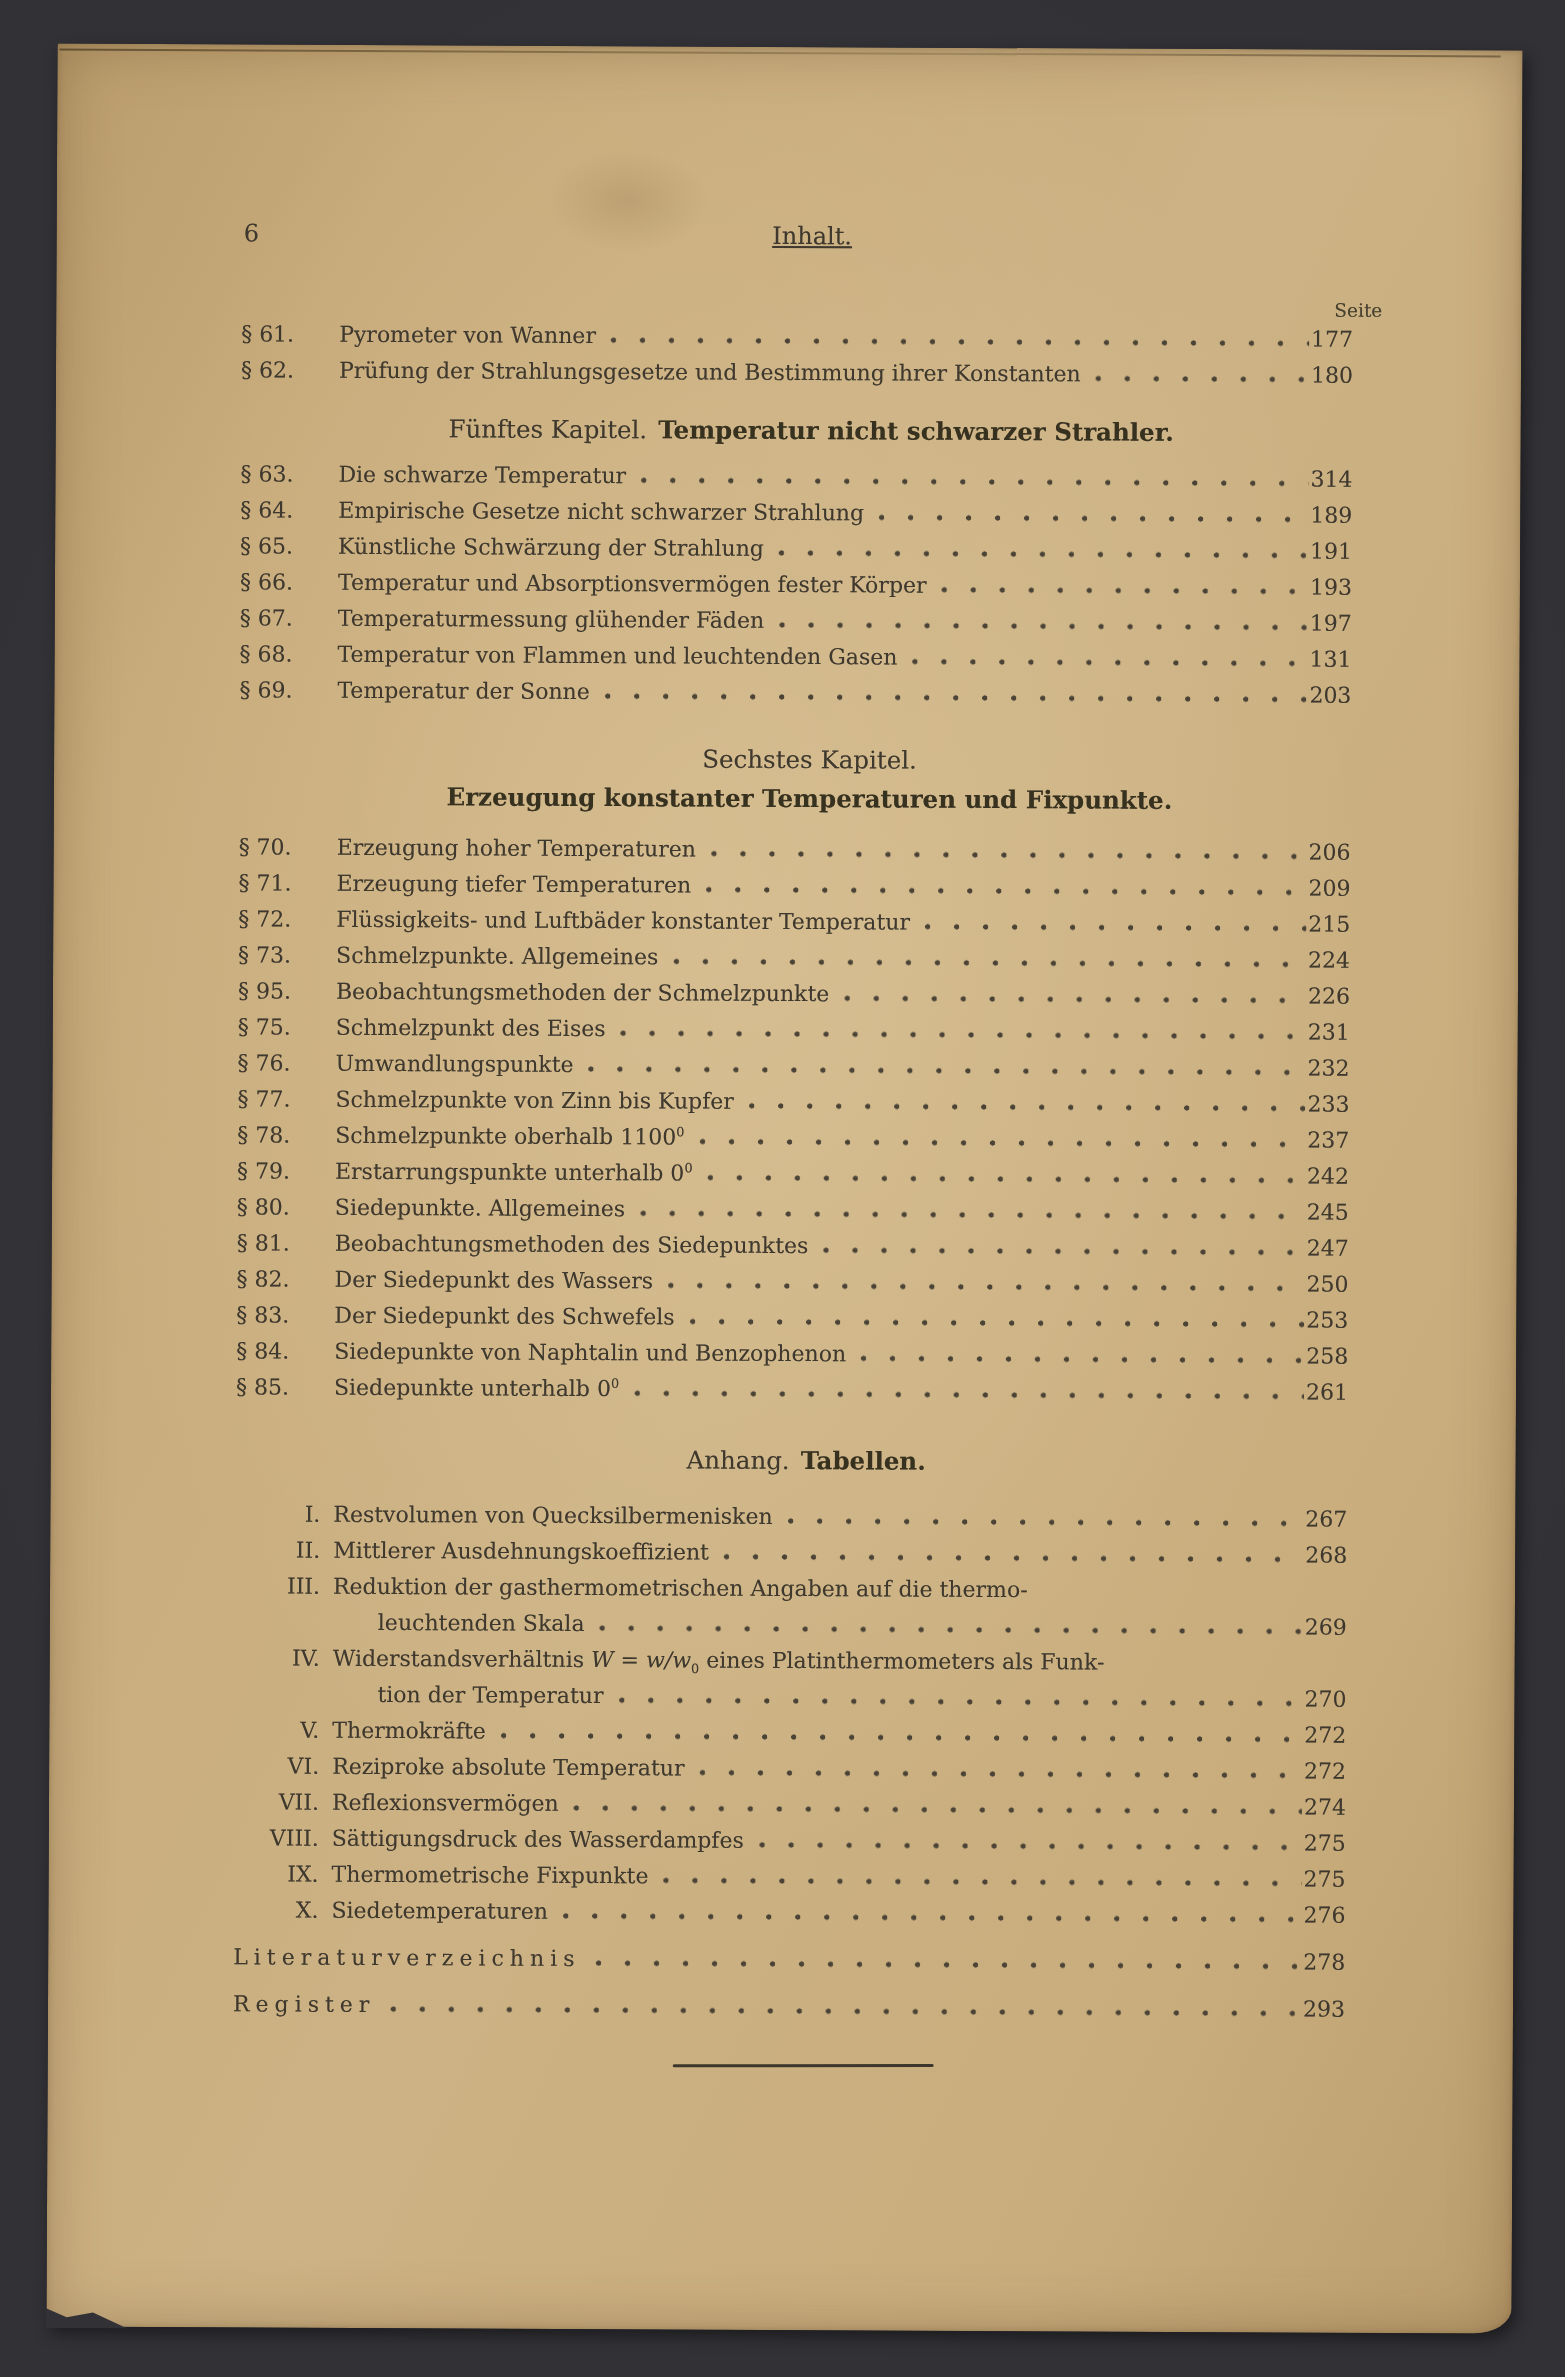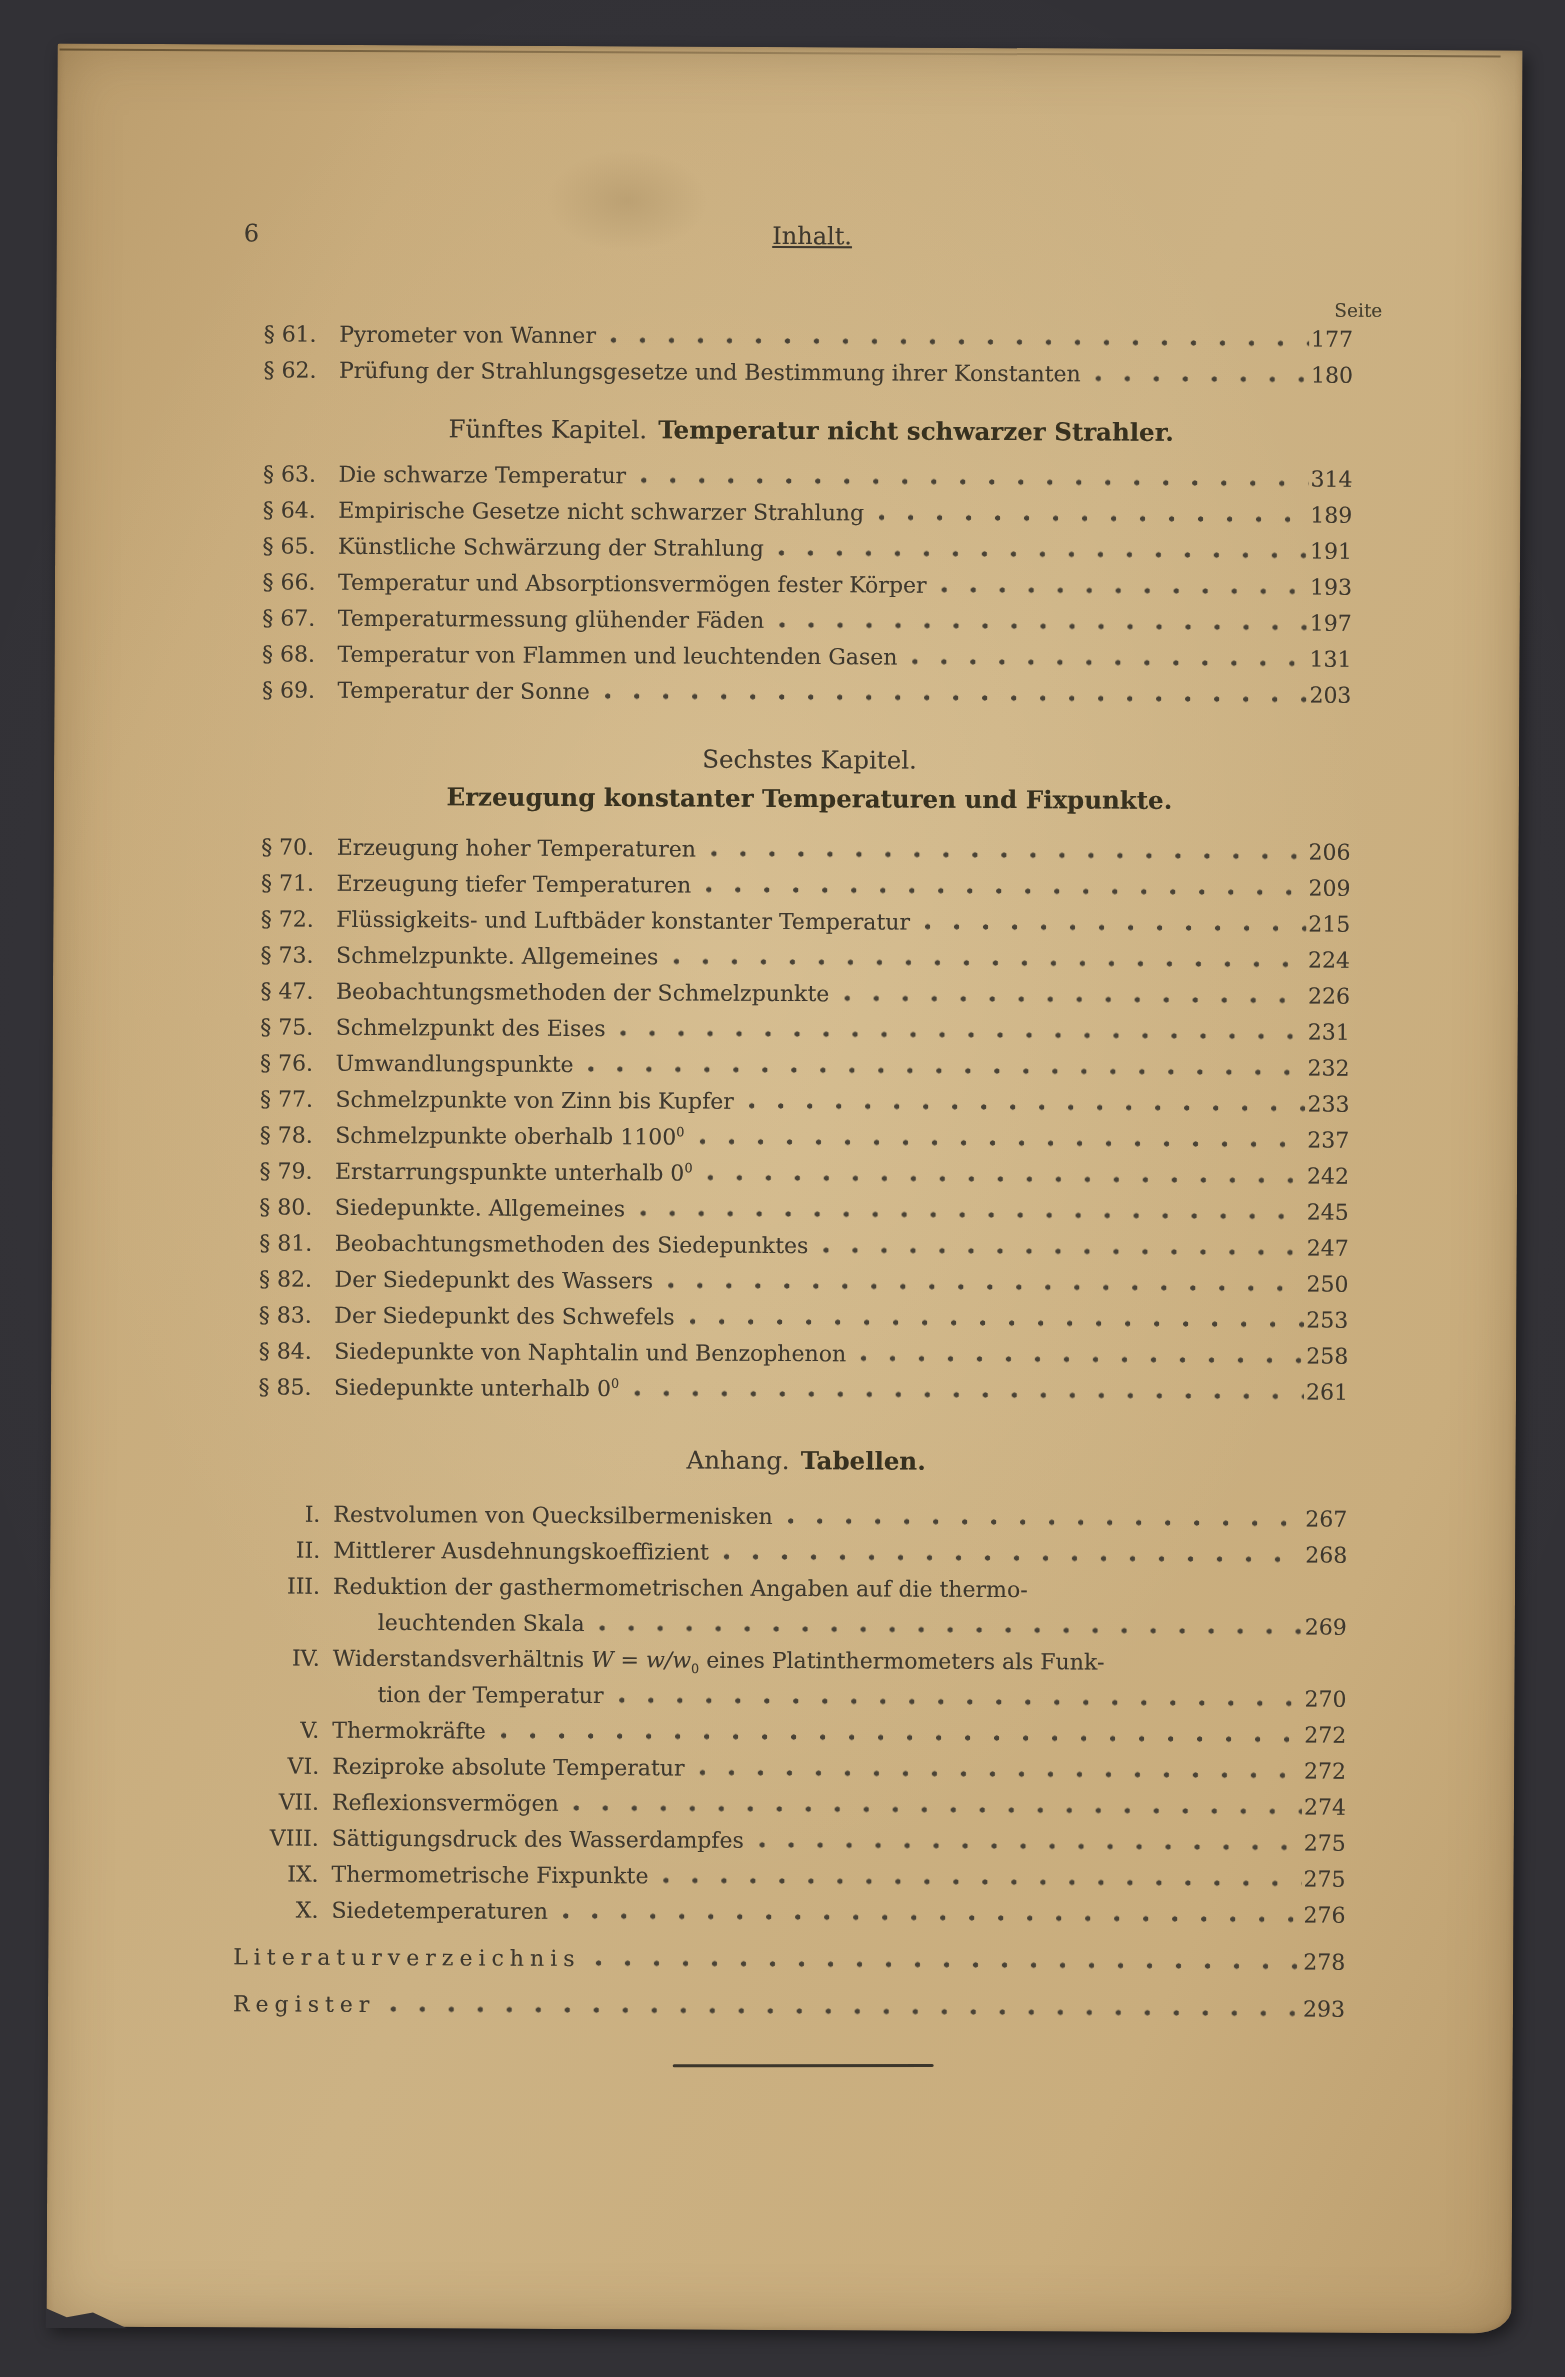--- a/index.html
+++ b/index.html
@@ -41,21 +41,21 @@
     position:absolute; left:0; top:0; right:0; bottom:0;
     padding:172px 139px 0 185px;
     color:#3e382e;
     text-shadow:0 0 0.5px rgba(62,54,40,0.35);
   }
   .pagehead { position:relative; height:35px; font-size:24px; line-height:35px; }
   .pgnum  { position:absolute; left:2.2px; top:0; }
   .ptitle { position:absolute; left:50%; transform:translateX(-50%);text-decoration:underline; }
   .seite { text-align:right; font-size:18.5px; line-height:22px; margin-top:43px; color:#46402f; }
   .row { display:flex; align-items:baseline; font-size:22px; line-height:36px; }
-  .num { width:98px; flex:none;text-align:center; }
+  .num { width:98px; flex:none; }
   .num.roman { text-align:right; padding-right:13px; box-sizing:border-box; }
   .lbl { flex:none; white-space:nowrap; }
   .lbl.spaced { letter-spacing:6px; }
   .row.cont .lbl { margin-left:45px; }
   .leader {
     flex:1 1 auto; min-width:22px; height:36px; align-self:center;
     background-image:radial-gradient(circle at 2.7px 22px, #4a4336 2.3px, rgba(0,0,0,0) 2.9px);
     background-size:29px 36px; background-repeat:repeat-x; background-position:8.7px 0;
     margin:0 2.2px 0 6.5px;
   }
@@ -161,21 +161,21 @@
           <div class="leader"></div>
           <span class="pg">215</span>
         </div>
         <div class="row">
           <div class="num">§ 73.</div>
           <span class="lbl">Schmelzpunkte.  Allgemeines</span>
           <div class="leader"></div>
           <span class="pg">224</span>
         </div>
         <div class="row">
-          <div class="num">§ 47.</div>
+          <div class="num">§ 95.</div>
           <span class="lbl">Beobachtungsmethoden der Schmelzpunkte</span>
           <div class="leader"></div>
           <span class="pg">226</span>
         </div>
         <div class="row">
           <div class="num">§ 75.</div>
           <span class="lbl">Schmelzpunkt des Eises</span>
           <div class="leader"></div>
           <span class="pg">231</span>
         </div>

